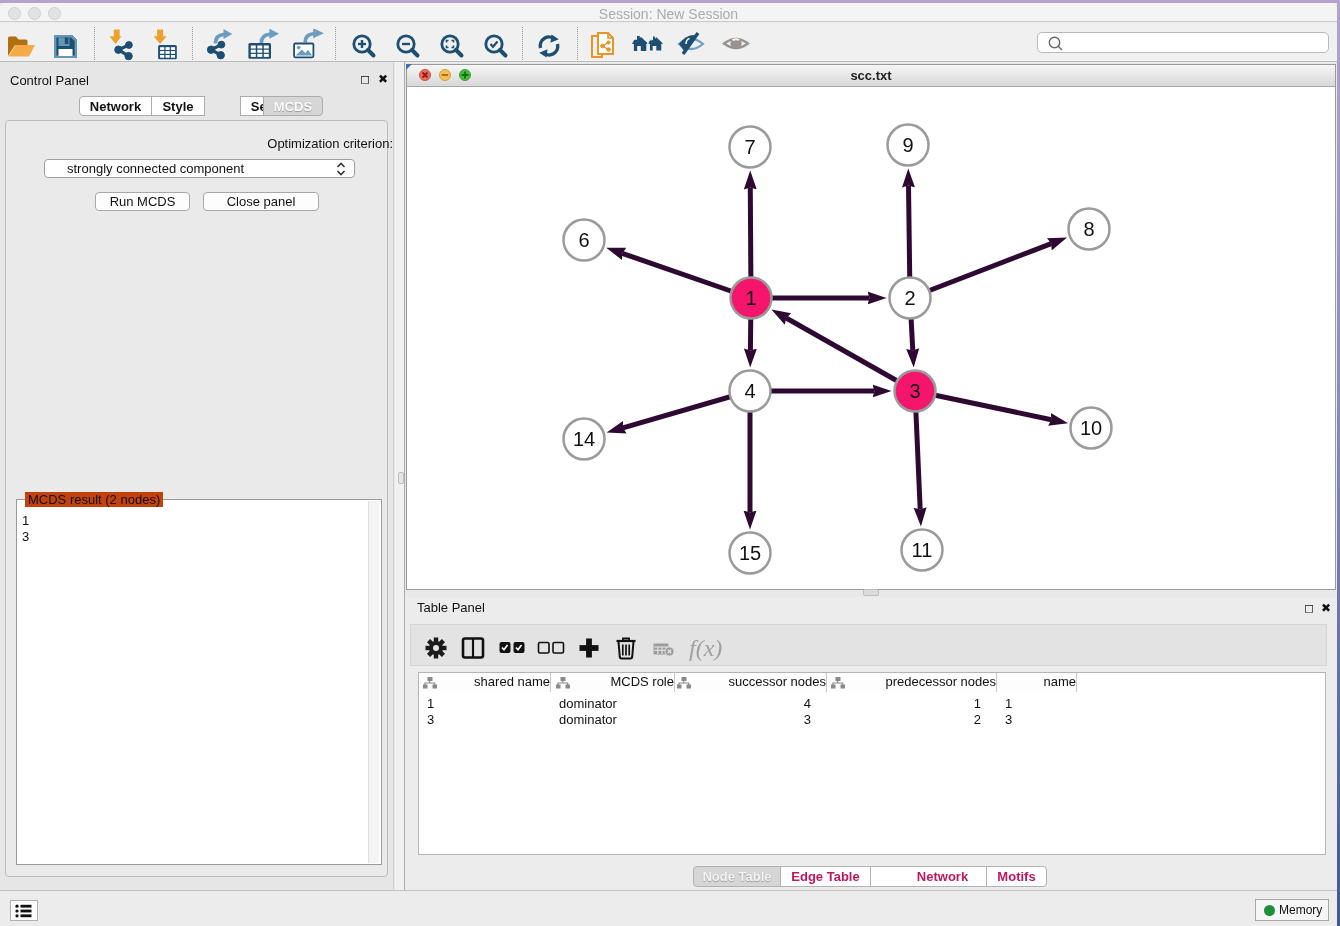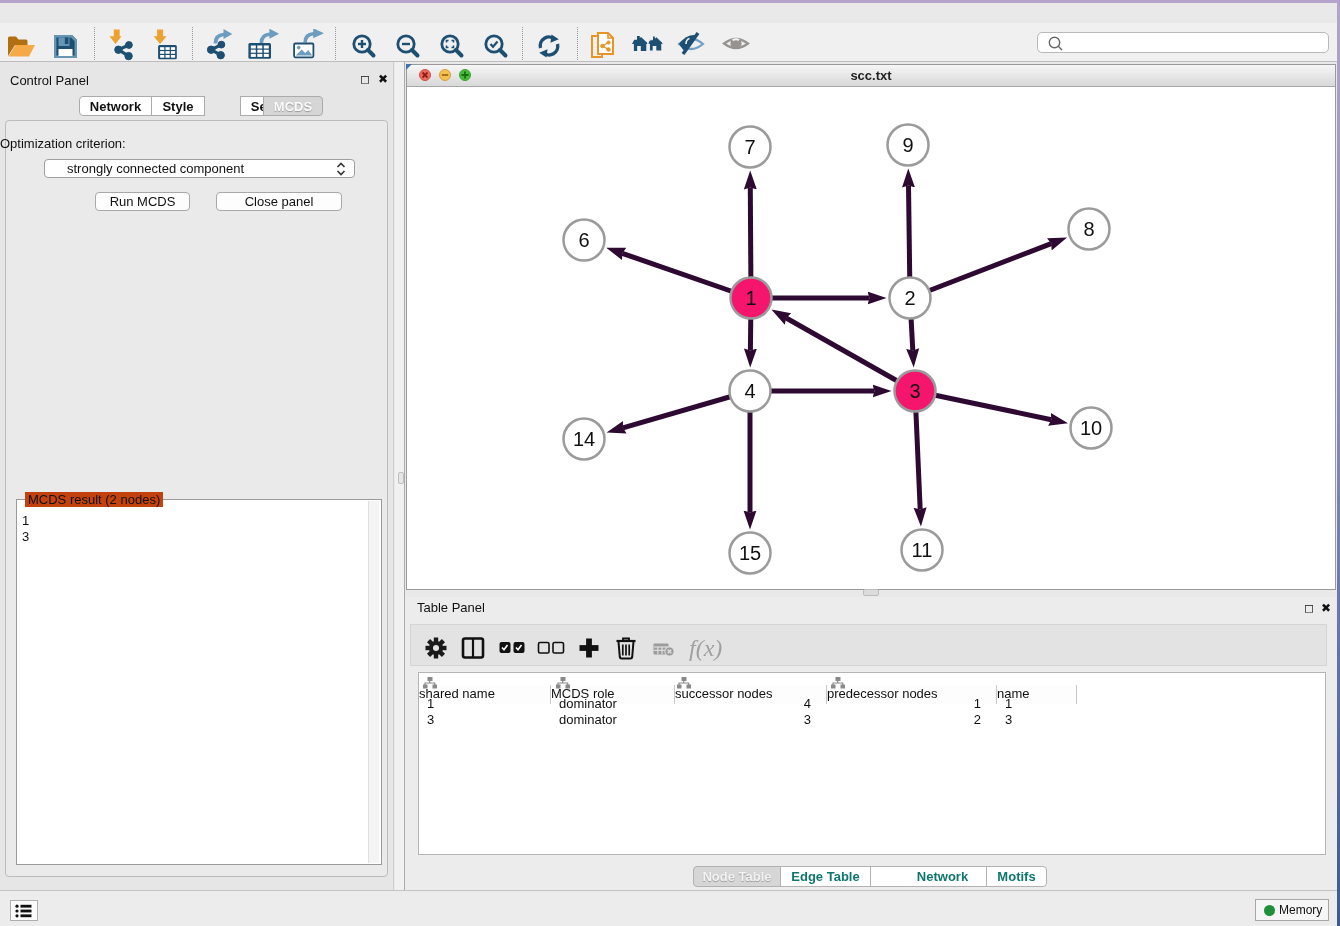--- a/index.html
+++ b/index.html
@@ -21,53 +21,59 @@
 .tsep { position:absolute; top:4px; height:33px; width:0; border-left:1px dotted #999; }
 #searchbox { position:absolute; left:1037px; top:9px; width:292px; height:21px; background:#fff; border:1px solid #b9b9b9; border-radius:5px; }
 
 
 #leftpanel { left:0; top:62px; width:394px; height:828px; background:#e6e6e6; border-right:1px solid #cfcfcf; }
 #cpHeader { position:absolute; left:10px; top:11px; font-size:13px; color:#111; }
 .hdrbtn { position:absolute; font-size:12px; color:#111; }
 #cpTabs { position:absolute; left:79px; top:34px; width:244px; height:20px;border-radius:10px; }
 .cptab { position:absolute; top:0; height:20px; border:1px solid #ababab; background:#fff; font-size:13px; font-weight:bold; color:#111; text-align:center; line-height:19px; }
 #cpBox { position:absolute; left:5px; top:58px; width:383px; height:757px; border:1px solid #bcbcbc; border-radius:4px; background:#eaeaea; }
-#optlabel { position:absolute; left:0; top:74px; width:393px; text-align:left; font-size:13px; color:#111; }
+#optlabel { position:absolute; left:0; top:74px; width:393px; text-align:right; font-size:13px; color:#111; }
 #dropdown { position:absolute; left:44px; top:97px; width:311px; height:19px; background:#fff; border:1px solid #9f9f9f; border-radius:4px; font-size:13px; color:#111; line-height:17px; padding-left:22px; }
 .cbtn { position:absolute; top:130px; height:19px; background:#fdfdfd; border:1px solid #a8a8a8; border-radius:4px; font-size:13px; color:#111; text-align:center; line-height:17px; }
 #mcdsbox { position:absolute; left:16px; top:437px; width:366px; height:366px; border:1px solid #9a9a9a; background:#fff; }
 #mcdslabel { position:absolute; left:25px; top:430px; background:#c2410c; font-size:13px; color:#111; padding:0 3px; }
 #mcdstext { position:absolute; left:22px; top:451px; font-size:13px; color:#111; line-height:16px; }
 
 
 #netwin { left:406px; top:64px; width:930px; height:526px; border:1px solid #9a9a9a; background:#fef9c3; }
 #nettitle { position:absolute; left:0; top:0; width:928px; height:22px; background:linear-gradient(#f6f6f6,#d8d8d8); border-bottom:1px solid #a8a8a8; }
 #nettitletext { position:absolute; top:3px; width:100%; text-align:center; font-size:13px; font-weight:bold; color:#222; }
 .maclight { position:absolute; top:4px; width:12px; height:12px; border-radius:50%; }
 .maclight svg { position:absolute; left:0; top:0; }
 #netcanvas { position:absolute; left:0px; top:22px; width:928px; height:502px; background:#fff; }
 
 
 #tablepanel { left:400px; top:597px; width:937px; height:293px; background:#ececec; }
 #tpHeader { position:absolute; left:17px; top:3px; font-size:13px; color:#111; }
 #tpToolbar { position:absolute; left:10px; top:27px; width:917px; height:42px; background:#e3e3e3; border:1px solid #d4d4d4; }
 #tpTable { position:absolute; left:18px; top:75px; width:908px; height:183px; background:#fff; border:1px solid #b5b5b5; }
-.th { position:absolute; top:0; height:19px; border-right:1px solid #c9c9c9; font-size:13px; color:#111; text-align:left; line-height:18px; background:#fdfdfd;margin-top:12px; }
+.th { position:absolute; top:0; height:19px; border-right:1px solid #c9c9c9; font-size:13px; color:#111; text-align:right; line-height:18px; background:#fdfdfd; }
 .thicon { position:absolute; top:4px; }
 #tpTabs { position:absolute; left:293px; top:269px; height:21px; }
-.tptab { position:absolute; top:0; height:21px; border:1px solid #b2b2b2; background:#fff; font-size:13px; font-weight:bold; color:#0f766e; text-align:center; line-height:20px; }
+.tptab { position:absolute; top:0; height:21px; border:1px solid #b2b2b2; background:#fff; font-size:13px; font-weight:bold; color:#be185d; text-align:center; line-height:20px; }
 
 
 #statusbar { left:0; top:890px; width:1340px; height:36px; background:#ececec; border-top:1px solid #c2c2c2; }
 #listbtn { position:absolute; left:10px; top:9px; width:28px; height:21px; background:#fbfbfb; border:1px solid #b0b0b0; }
 #membtn { position:absolute; left:1255px; top:8px; width:74px; height:22px; background:#f6f6f6; border:1px solid #a8a8a8; font-size:12px; color:#111; }
 </style>
 </head>
 <body>
 <div id="app">
+  <div class="abs" id="titlebar">
+    <div class="tl" style="left:8px"></div>
+    <div class="tl" style="left:28px"></div>
+    <div class="tl" style="left:48px"></div>
+    <div id="wtitle">Session: New Session</div>
+  </div>
   <div class="abs" id="deskTop"></div>
   <div class="abs" id="toolbar">
     <div class="tsep" style="left:94px"></div>
     <div class="tsep" style="left:192px"></div>
     <div class="tsep" style="left:335px"></div>
     <div class="tsep" style="left:522px"></div>
     <div class="tsep" style="left:577px"></div>
     <div id="icons">
         <svg width="790" height="36" viewBox="0 0 790 36" style="position:absolute;left:0;top:6px;">
 
@@ -238,21 +244,21 @@
     </div>
     <div id="cpBox"></div>
     <div id="optlabel">Optimization criterion:</div>
     <div id="dropdown">strongly connected component
       <svg width="10" height="14" style="position:absolute;right:8px;top:2px;" viewBox="0 0 10 14">
         <path d="M1.5,5 L5,1.5 L8.5,5" fill="none" stroke="#333" stroke-width="1.6"></path>
         <path d="M1.5,9 L5,12.5 L8.5,9" fill="none" stroke="#333" stroke-width="1.6"></path>
       </svg>
     </div>
     <div class="cbtn" style="left:95px; width:95px;">Run MCDS</div>
-    <div class="cbtn" style="left:203px; width:126px;margin-left:13px;">Close panel</div>
+    <div class="cbtn" style="left:203px; width:116px;">Close panel</div>
     <div id="mcdsbox">
         <div style="position:absolute; right:2px; top:1px; width:11px; height:362px; background:#f4f4f4; border-left:1px solid #e0e0e0;"></div>
       </div>
     <div id="mcdslabel">MCDS result (2 nodes)</div>
     <div id="mcdstext">1<br>3</div>
   </div>
   <div class="abs" id="netwin">
     <div id="nettitle">
       <div class="maclight" style="left:12px; background:#ee6a5f; border:1px solid #ca5148;">
         <svg width="10" height="10" viewBox="0 0 10 10" style="left:0px;top:0px;">

